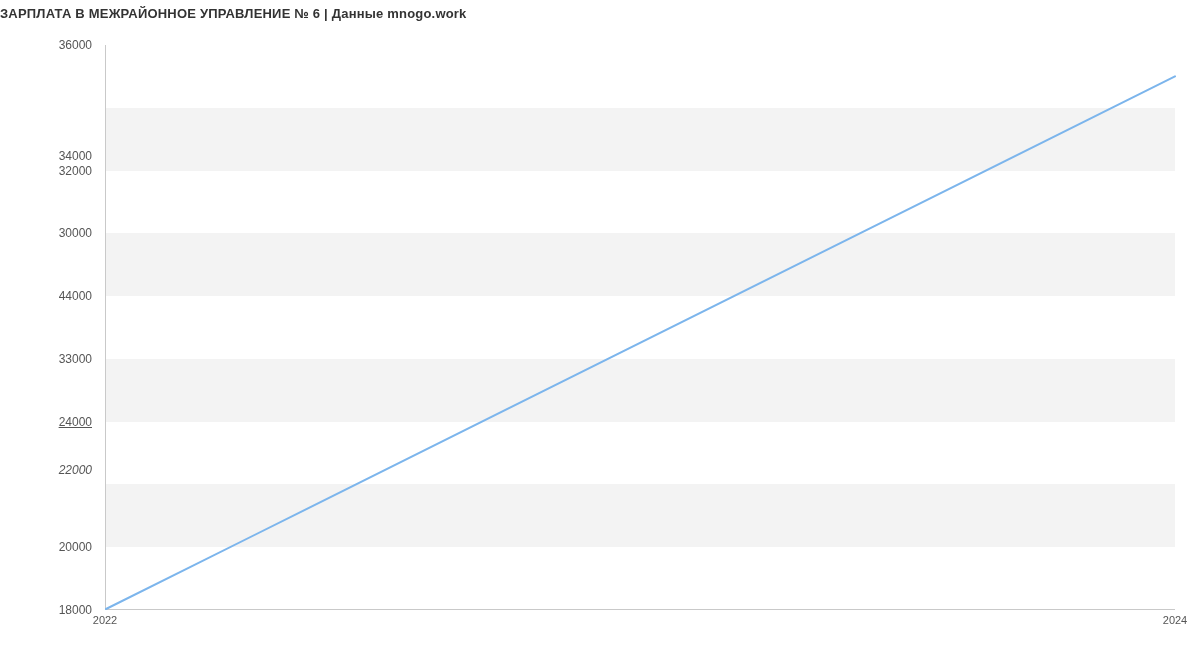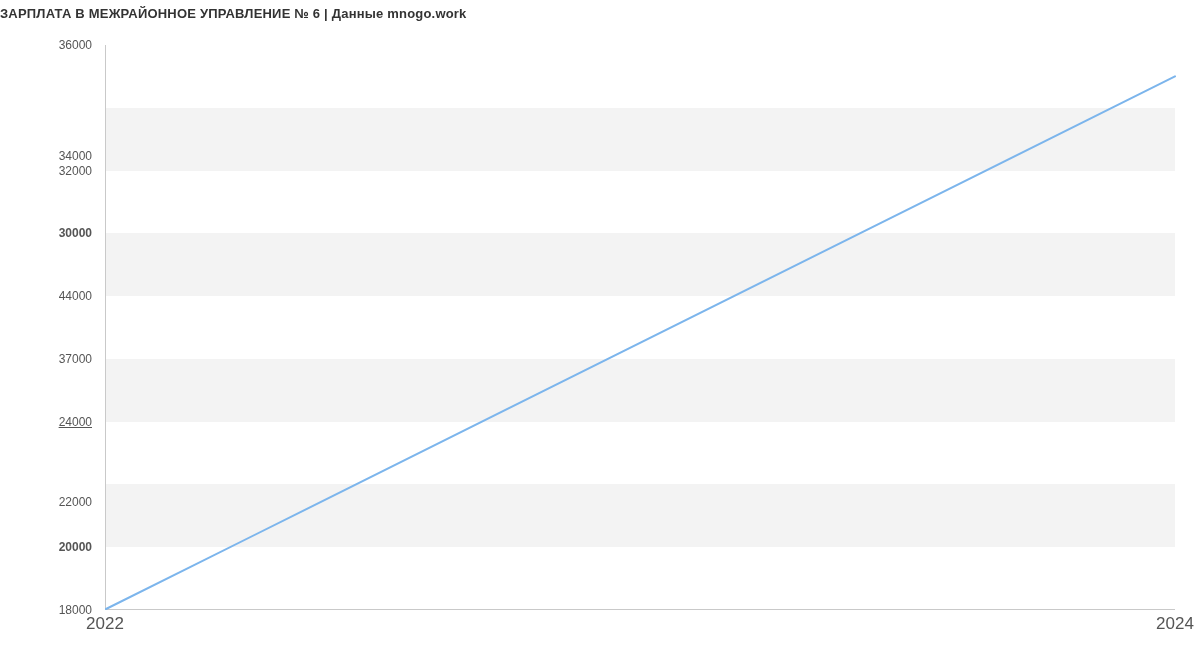--- a/index.html
+++ b/index.html
@@ -61,21 +61,21 @@
   .xlabels {
     position: absolute;
     left: 105px;
     top: 610px;
     width: 1070px;
     height: 20px;
   }
   .xlabel {
     position: absolute;
     top: 4px;
-    font-size: 17px;
+    font-size: 11px;
     color: #555555;
     transform: translateX(-50%);
   }
   svg.line-layer {
     position: absolute;
     left: 0;
     top: 0;
     width: 100%;
     height: 100%;
     overflow: visible;
@@ -89,26 +89,26 @@
   }
 </style>
 </head>
 <body>
 
 <div class="chart-wrap">
   <div class="title">ЗАРПЛАТА В МЕЖРАЙОННОЕ УПРАВЛЕНИЕ № 6 | Данные mnogo.work</div>
 
   <div class="ylabels" id="ylabels">
       <div class="ylabel" style="top: 565px; margin-left: 23px;">18000</div>
-      <div class="ylabel" style="top: 502.222px; font-weight: bold;">20000</div>
-      <div class="ylabel" style="top: 457px;">22000</div>
+      <div class="ylabel" style="top: 502.222px;">20000</div>
+      <div class="ylabel" style="top: 425px; font-style: italic;">22000</div>
       <div class="ylabel" style="top: 376.667px; text-decoration: underline;">24000</div>
-      <div class="ylabel" style="top: 313.889px;">37000</div>
+      <div class="ylabel" style="top: 313.889px;">33000</div>
       <div class="ylabel" style="top: 251.111px;">44000</div>
-      <div class="ylabel" style="top: 188.333px; font-weight: bold;">30000</div>
+      <div class="ylabel" style="top: 188.333px;">30000</div>
       <div class="ylabel" style="top: 125.556px; margin-left: 28px;">32000</div>
       <div class="ylabel" style="top: 62.7778px; margin-top: 48px;">34000</div>
       <div class="ylabel" style="top: 0px;">36000</div>
     </div>
 
   <div class="plot" id="plot">
     <div class="band" style="top: 502.222px; height: 62.7778px; background: rgba(255, 255, 255, 0);"></div>
       <div class="band" style="top: 439.444px; height: 62.7778px; background: rgb(243, 243, 243);"></div>
       <div class="band" style="top: 376.667px; height: 62.7778px; background: rgba(255, 255, 255, 0);"></div>
       <div class="band" style="top: 313.889px; height: 62.7778px; background: rgb(243, 243, 243);"></div>

